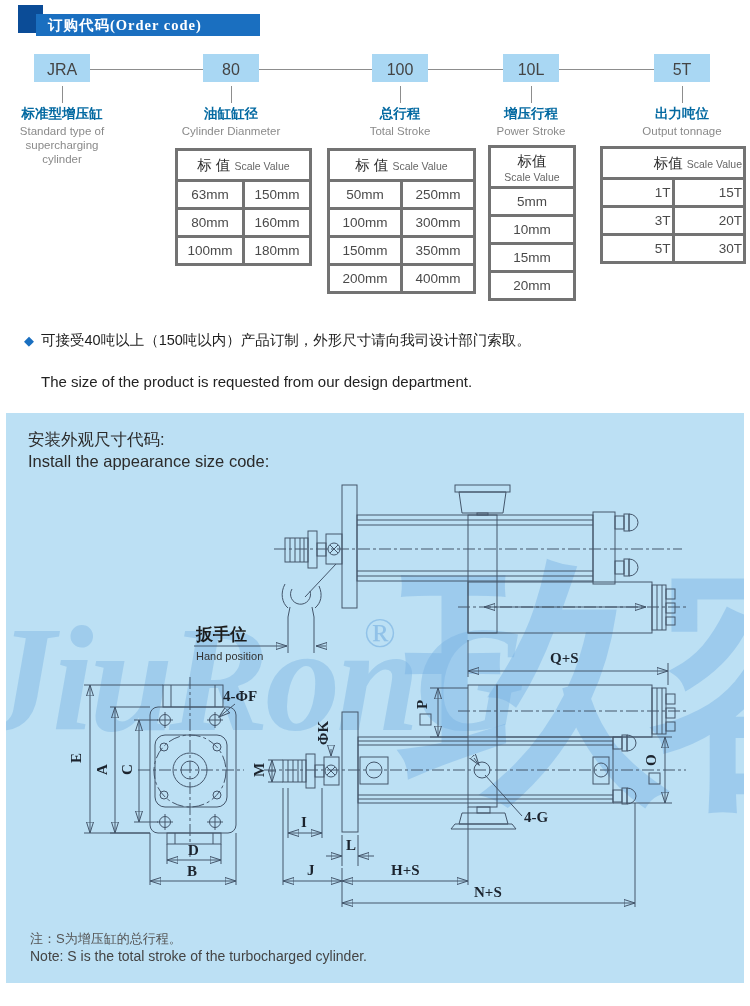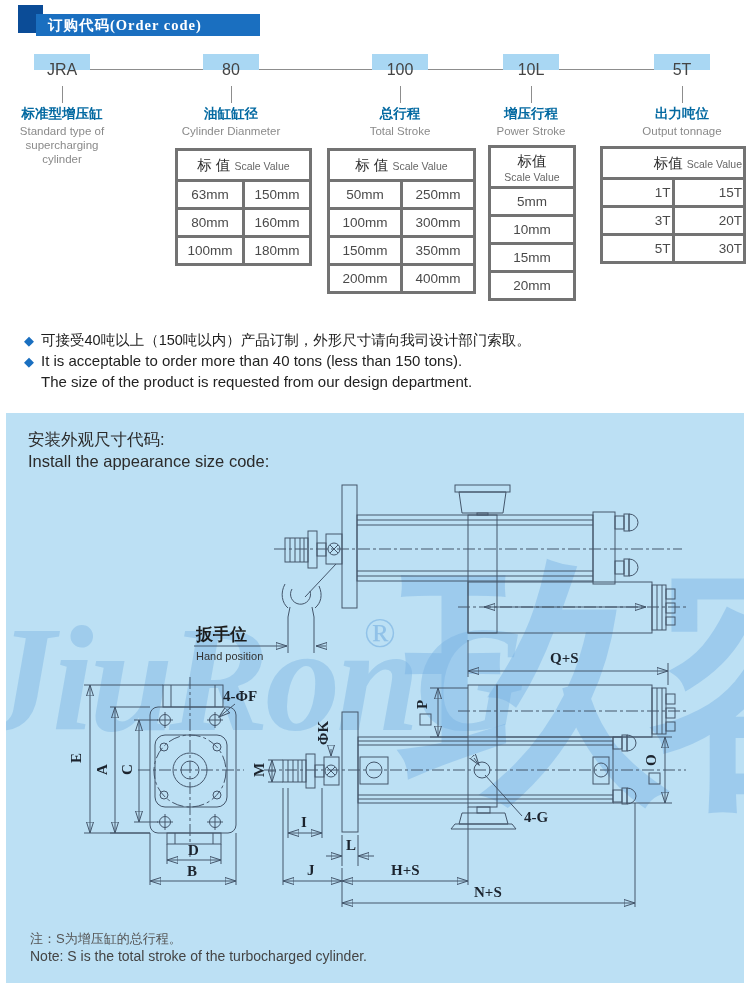--- a/index.html
+++ b/index.html
@@ -7,21 +7,21 @@
         font-family:"Liberation Sans",sans-serif;overflow:hidden;}
 
   
   .hdr-square{position:absolute;left:18px;top:5px;width:25px;height:28px;background:#0b4c97;}
   .hdr-banner{position:absolute;left:36px;top:14px;width:212px;height:22px;background:#1a6fc0;
               color:#fff;font-weight:bold;font-size:14.5px;line-height:22px;padding-left:12px;
               font-family:"Liberation Serif",serif;letter-spacing:1px;}
 
   
   .flow-line{position:absolute;top:69px;left:62px;width:620px;height:1px;background:#8d8d8d;}
-  .code-box{position:absolute;top:54px;width:56px;height:16px;background:#a9d7f3;
+  .code-box{position:absolute;top:54px;width:56px;height:28px;background:#a9d7f3;
             color:#444;font-size:16px;text-align:center;line-height:32px;z-index:2;}
   .cb0{left:34px}.cb1{left:203px}.cb2{left:372px}.cb3{left:503px}.cb4{left:654px}
   .drop{position:absolute;top:86px;width:1px;height:17px;background:#8d8d8d;}
   .dr0{left:62px}.dr1{left:231px}.dr2{left:400px}.dr3{left:531px}.dr4{left:682px}
   .code-label{position:absolute;top:105px;width:130px;transform:translateX(-50%);text-align:center;}
   .lb0{left:62px;width:112px}.lb1{left:231px}.lb2{left:400px}.lb3{left:531px}.lb4{left:682px}
   .cl-cn{font-size:13.5px;color:#0369a1;font-weight:bold;}
   .cl-en{font-size:11.5px;color:#8a8a8a;line-height:1.2;margin-top:2px;}
 
   
@@ -188,21 +188,20 @@
           <td>20T</td>
         </tr>
     <tr>
           <td>5T</td>
           <td>30T</td>
         </tr>
   </tbody>
     </table>
 
   <div class="note n1"><span class="dia">◆</span><span>可接受40吨以上（150吨以内）产品订制，外形尺寸请向我司设计部门索取。</span></div>
-  <div class="note n2"><span class="dia">◆</span><span>It is acceptable to order more than 40 tons (less than 150 tons).</span></div>
   <div class="note n3">The size of the product is requested from our design department.</div>
 
   <div class="panel">
     <div class="wm-latin">JiuRonG</div>
     <div class="wm-cn">玖容</div>
     <div class="wm-reg">®</div>
 
     <div class="panel-title-cn">安装外观尺寸代码:</div>
     <div class="panel-title-en">Install the appearance size code:</div>
 

